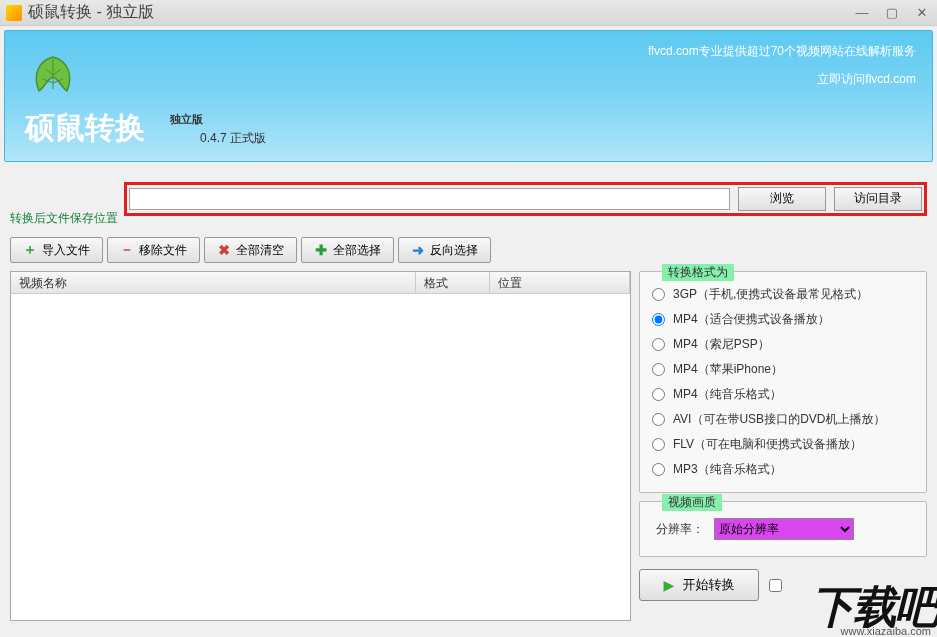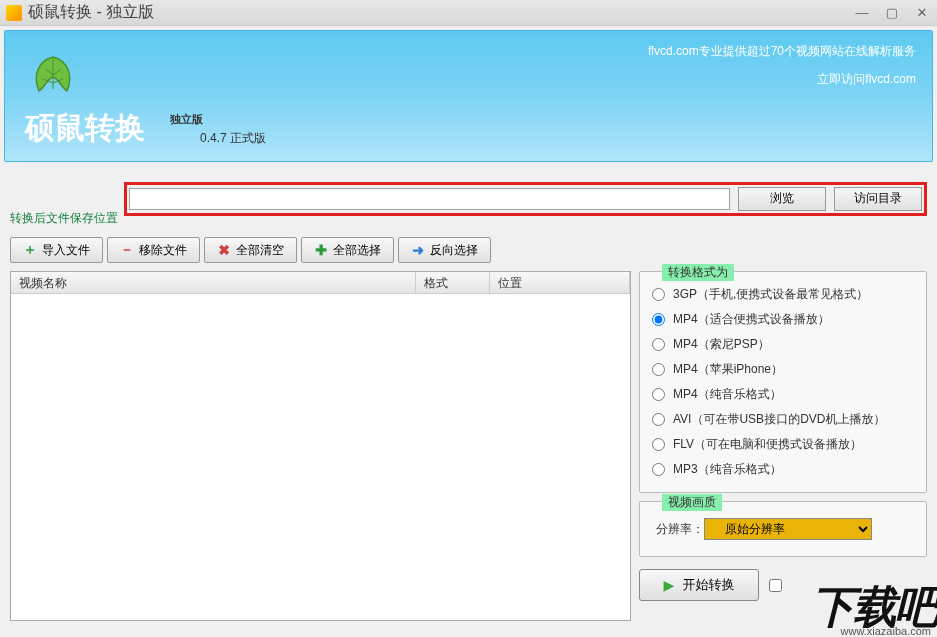--- a/index.html
+++ b/index.html
@@ -45,23 +45,23 @@
     .col-fmt { width: 74px; }
     .col-loc { width: 140px; }
     
     .right-panel { width: 288px; display: flex; flex-direction: column; gap: 8px; }
     
     .group-box { border: 1px solid #bbb; border-radius: 2px; padding: 10px 12px; background: #f8f8f8; position: relative; }
     .group-title { position: absolute; top: -8px; left: 14px; background: #86efac; padding: 0 6px; font-size: 12px; color: #333; margin-left: 8px; }
     .radio-row { display: flex; align-items: center; gap: 8px; padding: 4px 0; font-size: 12px; color: #333; cursor: pointer; }
     .radio-row input { cursor: pointer; }
     
-    .quality-row { display: flex; align-items: center; padding: 6px 4px; }
+    .quality-row { display: flex; align-items: center; gap: 10px; padding: 6px 4px; }
     .quality-label { font-size: 12px; color: #333; }
-    .quality-select { width: 168px; height: 22px; border: 1px solid #888; font-size: 12px; padding: 0 16px; background: #eab308; }
+    .quality-select { width: 140px; height: 22px; border: 1px solid #888; font-size: 12px; padding: 0 0; background: #d946ef; }
     
     .start-row { display: flex; align-items: center; gap: 10px; padding-top: 4px; }
     .start-btn { height: 32px; min-width: 120px; background: linear-gradient(to bottom, #f8f8f8, #e0e0e0); border: 1px solid #888; font-size: 13px; cursor: pointer; display: flex; align-items: center; justify-content: center; gap: 8px; border-radius: 3px; }
     .play-ico { color: #3aaa3a; font-size: 14px; }
     
     .watermark { position: absolute; right: 0; bottom: 0; font-size: 44px; font-weight: 900; color: #111; font-style: italic; pointer-events: none; letter-spacing: -2px; }
     .watermark-url { position: absolute; right: 6px; bottom: 0px; font-size: 11px; color: #555; pointer-events: none; }
   </style>
 </head>
 <body>

